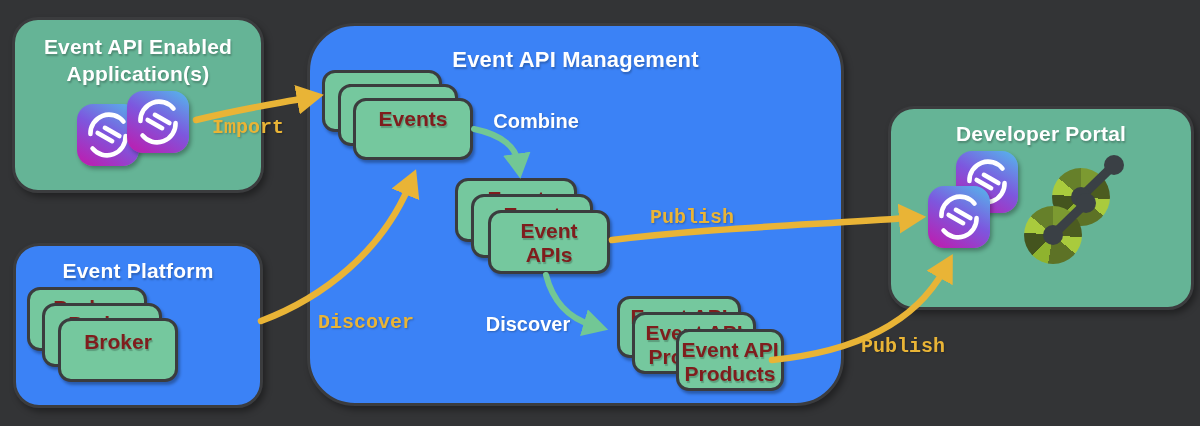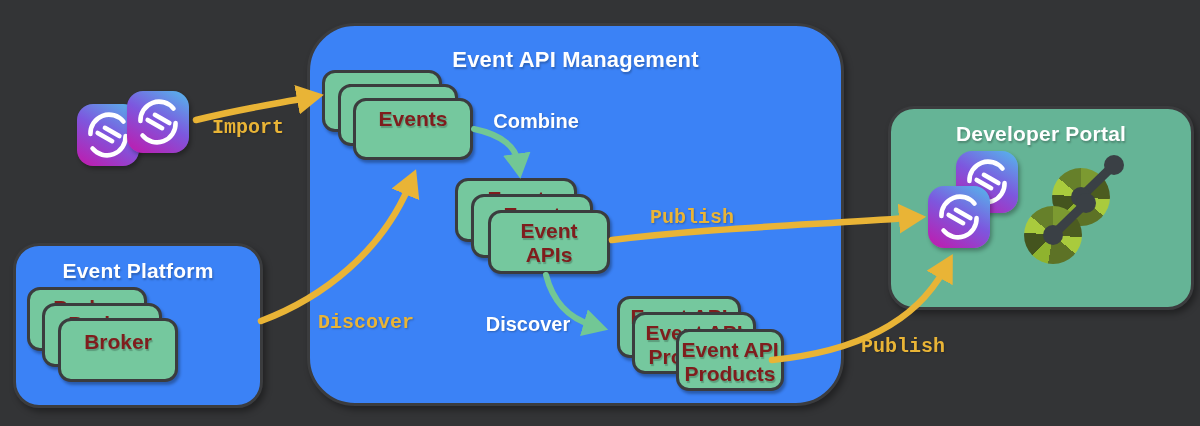--- a/index.html
+++ b/index.html
@@ -54,20 +54,23 @@
   }
   .portal-icon svg{position:absolute;inset:0;}
   #arrow-layer{position:absolute;left:0;top:0;pointer-events:none;}
   .icon-layer{position:absolute;left:0;top:0;width:0;height:0;}
 </style>
 </head>
 <body>
 
 <div id="stage">
 
+  <div class="box box-green" style="left:12px;top:17px;width:246px;height:170px;">
+    <div class="box-title" style="padding:14px 18px 0 18px;">Event API Enabled Application(s)</div>
+  </div>
 
   <div class="box box-teal" style="left:13px;top:243px;width:244px;height:159px;">
     <div class="box-title">Event Platform</div>
   </div>
 
   <div class="box box-teal" style="left:307px;top:23px;width:531px;height:377px;border-radius:48px;">
     <div class="box-title mgmt-title">Event API Management</div>
   </div>
 
   <div class="box box-green" style="left:888px;top:106px;width:300px;height:198px;">

